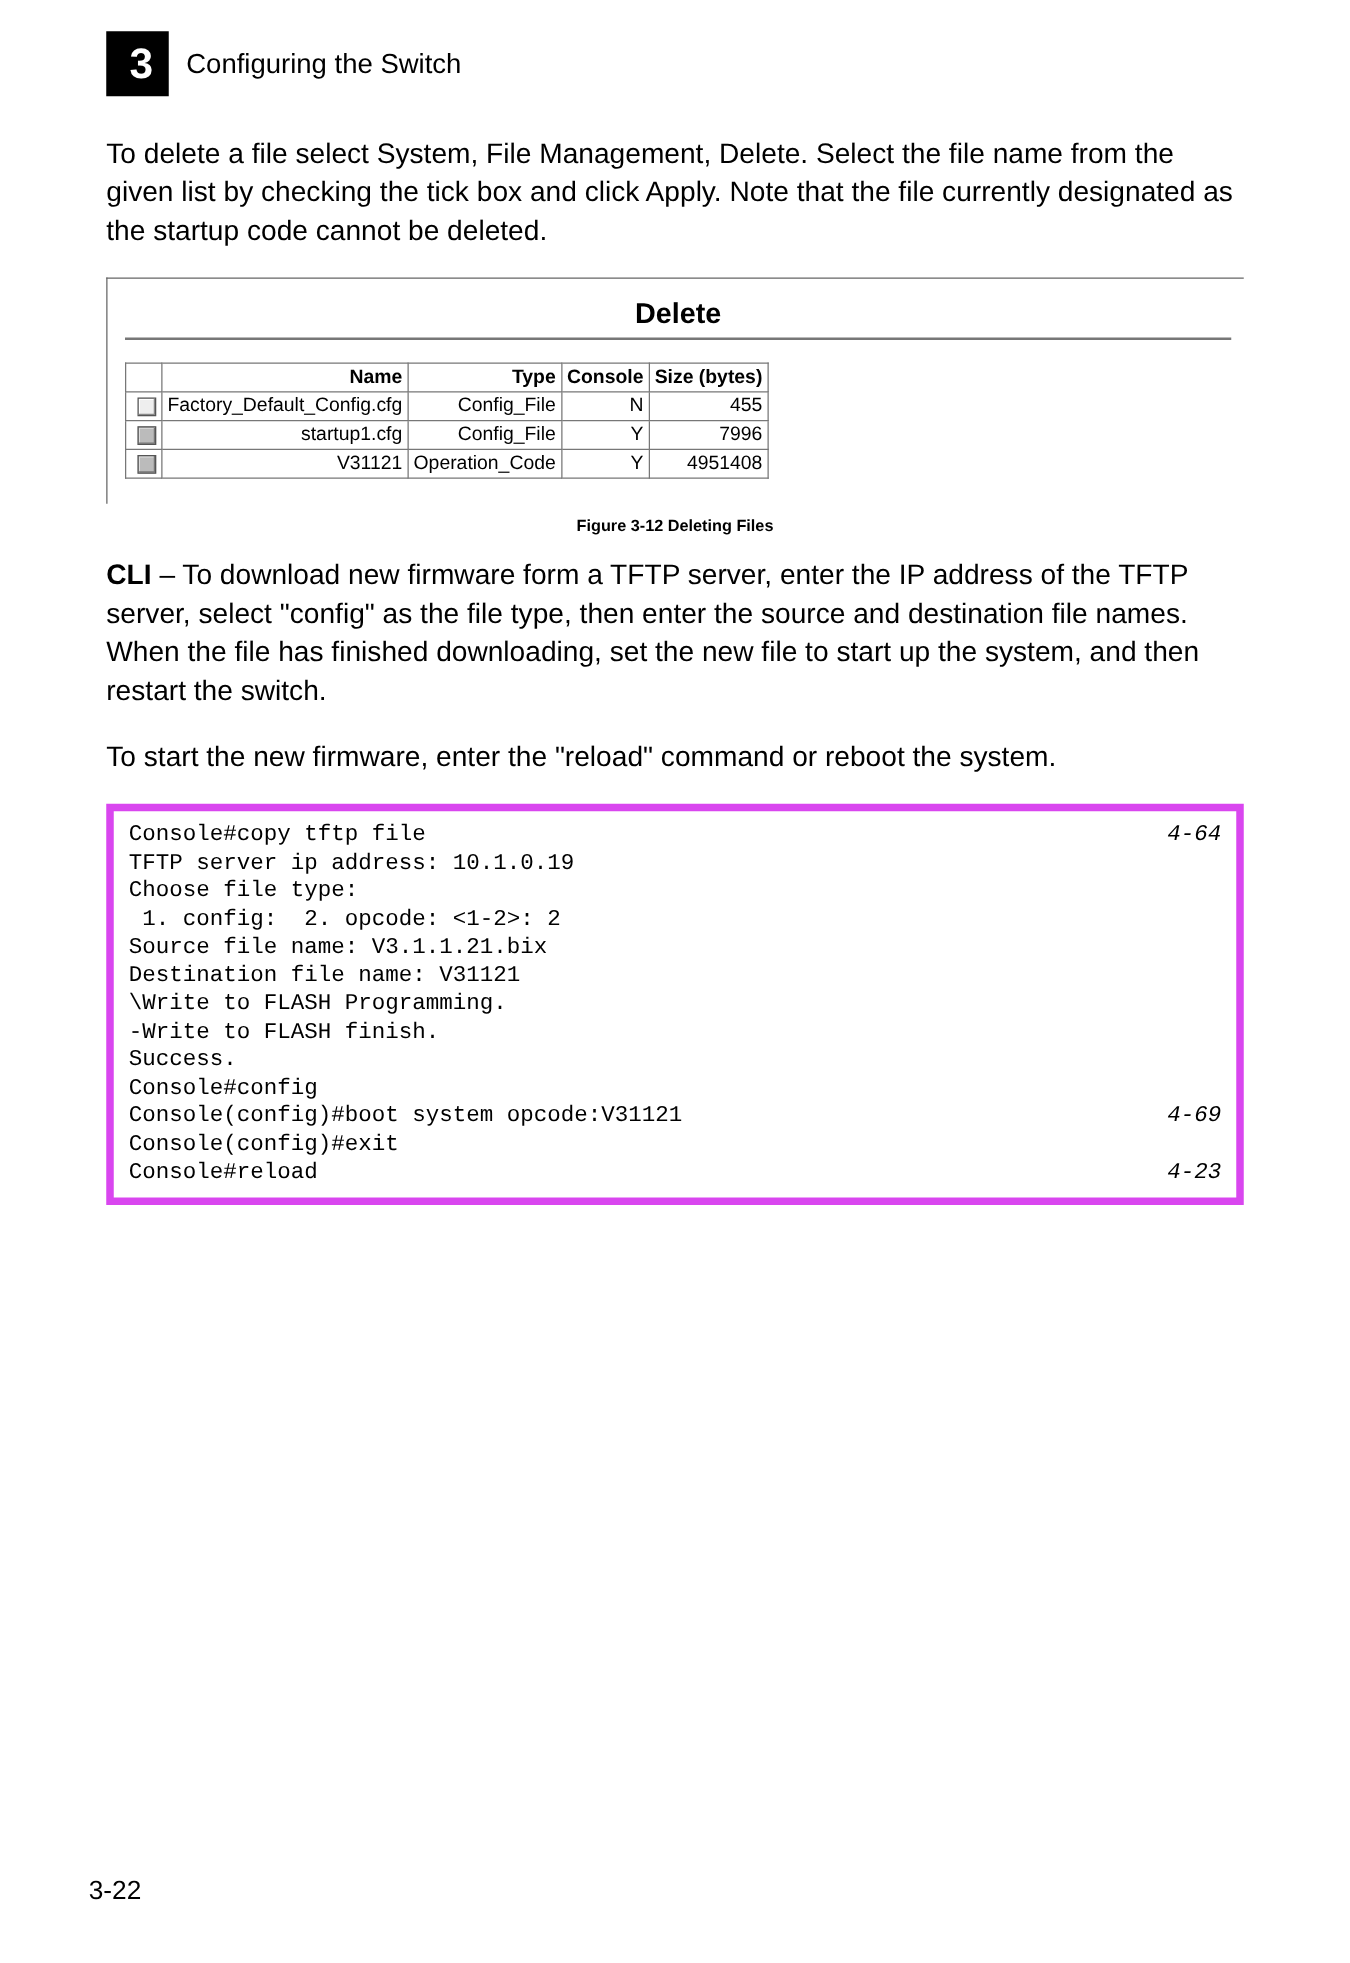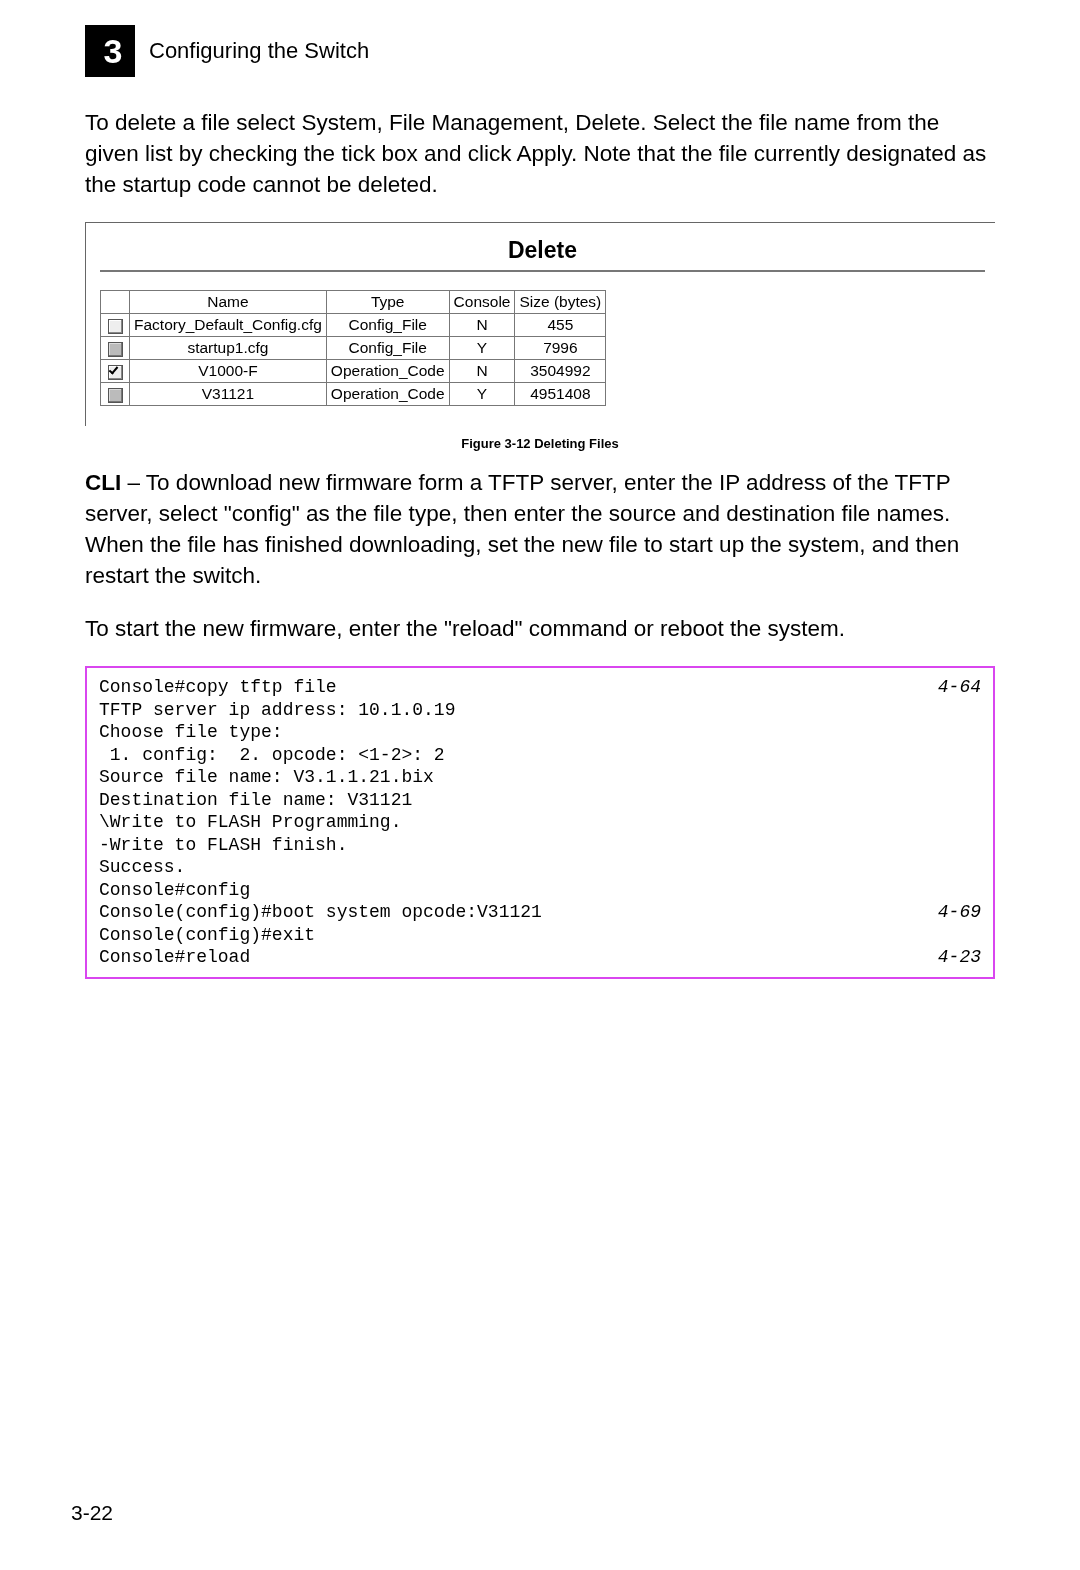--- a/index.html
+++ b/index.html
@@ -79,26 +79,26 @@
       margin: 4px 0 18px 0;
     }
     .file-table {
       border-collapse: collapse;
       font-family: Arial, sans-serif;
       font-size: 15.5px;
     }
     .file-table th, .file-table td {
       border: 1px solid #777;
       padding: 2px 4px;
-      text-align: center;
+      text-align: right;
       vertical-align: middle;
     }
     .file-table th {
-      text-align: center;
-      font-weight: normal;
+      text-align: right;
+      font-weight: bold;
     }
     .chk-cell {
       width: 20px;
       text-align: center;
     }
     .old-checkbox {
       display: inline-block;
       width: 13px;
       height: 13px;
       border: 1px solid #555;
@@ -125,21 +125,21 @@
     .figure-caption {
       text-align: center;
       font-size: 13px;
       font-weight: bold;
       margin: 10px 0 16px 0;
     }
     .cli-label {
       font-weight: bold;
     }
     .cli-box {
-      border: 2px solid #d946ef;
+      border: 6px solid #d946ef;
       padding: 8px 12px;
       font-family: "Courier New", monospace;
       font-size: 18px;
       line-height: 1.25;
       white-space: pre;
     }
     .cli-line {
       display: flex;
       justify-content: space-between;
     }
@@ -189,27 +189,20 @@
             <td>455</td>
           </tr>
           <tr>
             <td class="chk-cell"><span class="old-checkbox grayfill"></span></td>
             <td>startup1.cfg</td>
             <td>Config_File</td>
             <td>Y</td>
             <td>7996</td>
           </tr>
           <tr>
-            <td class="chk-cell"><span class="old-checkbox checked"></span></td>
-            <td>V1000-F</td>
-            <td>Operation_Code</td>
-            <td>N</td>
-            <td>3504992</td>
-          </tr>
-          <tr>
             <td class="chk-cell"><span class="old-checkbox grayfill"></span></td>
             <td>V31121</td>
             <td>Operation_Code</td>
             <td>Y</td>
             <td>4951408</td>
           </tr>
         </tbody>
     </table>
   </div>
 

